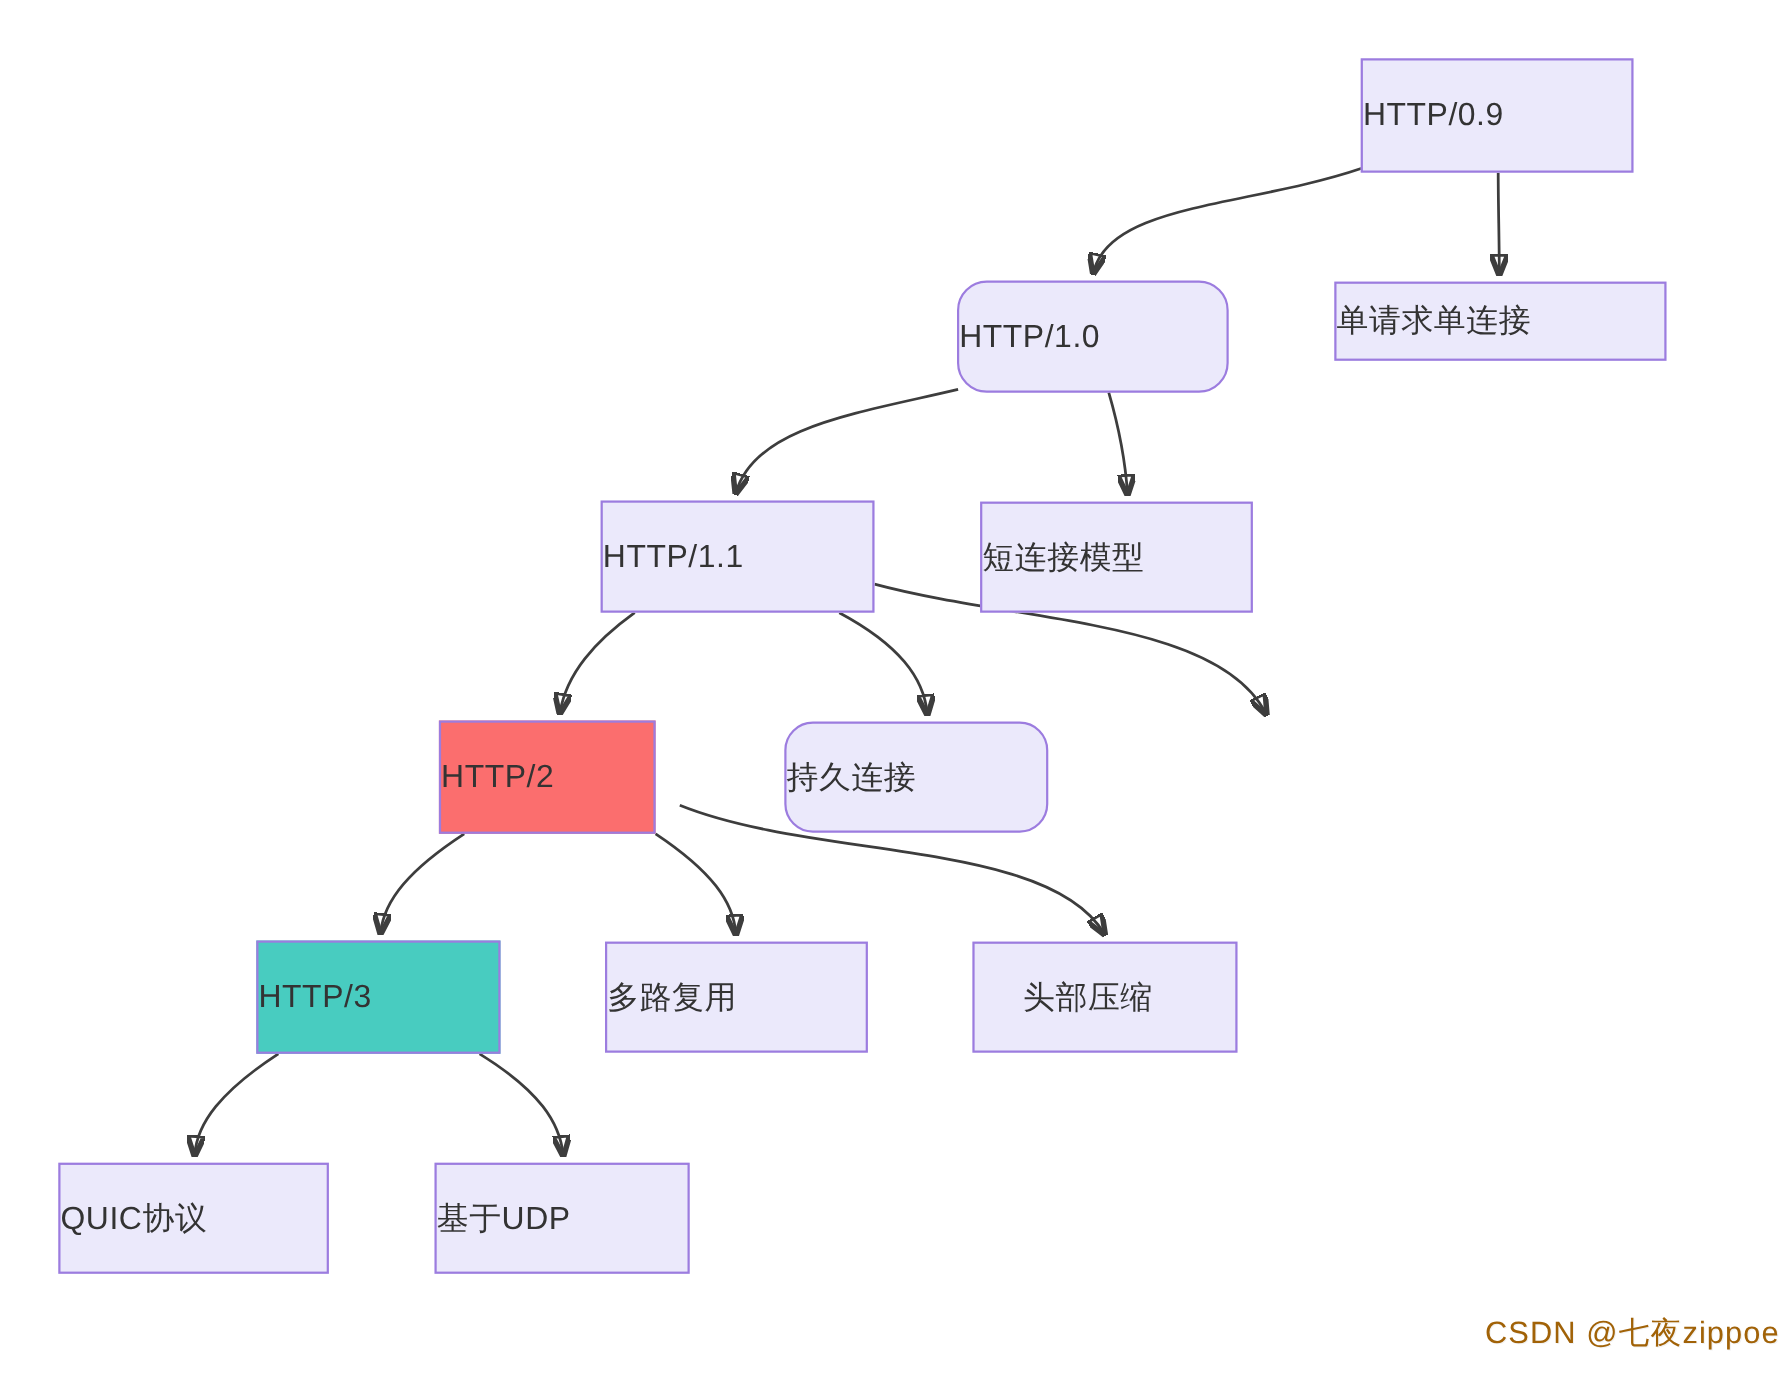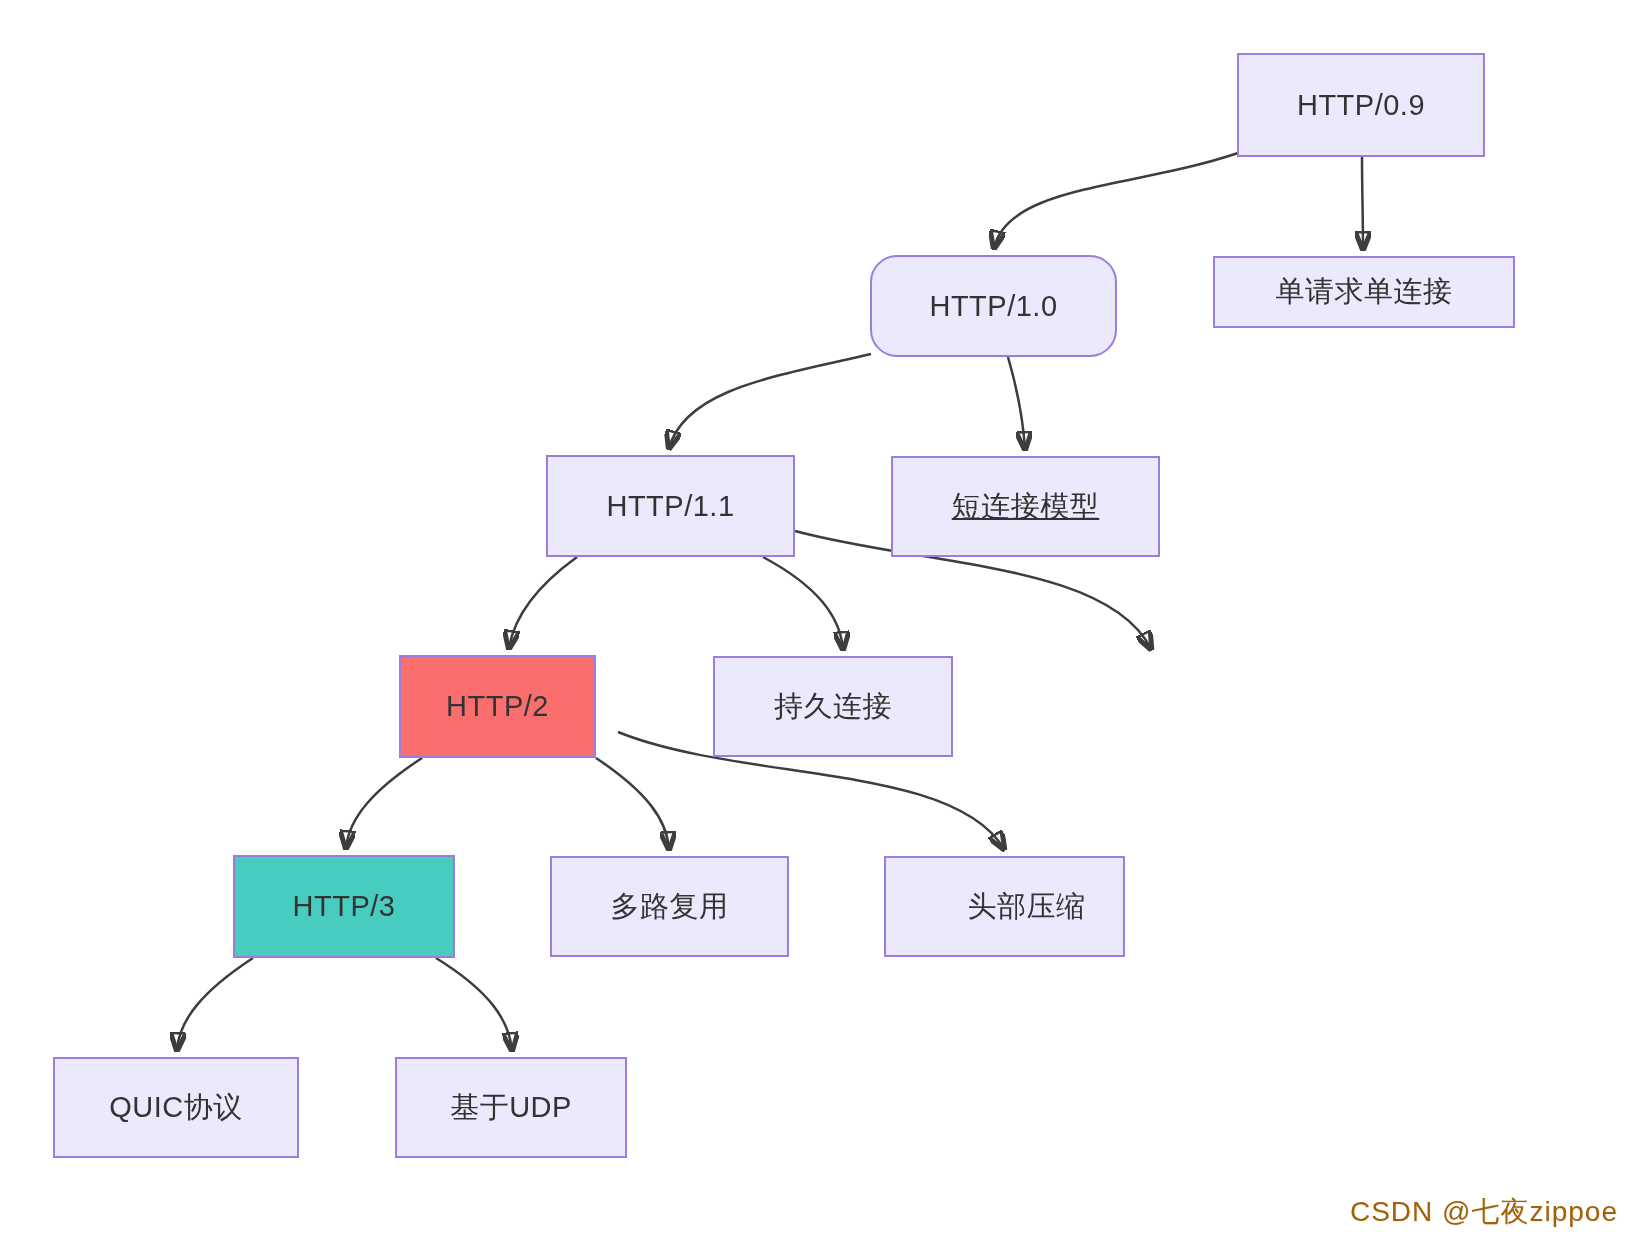--- a/index.html
+++ b/index.html
@@ -27,21 +27,20 @@
     stroke: #3d3d3d;
     stroke-width: 2.5;
   }
   .node {
     position: absolute;
     box-sizing: border-box;
     background: #ebe9fb;
     border: 2px solid #9c7cdf;
     display: flex;
     align-items: center;
-    justify-content: center;
     font-size: 29px;
     color: #333333;
     z-index: 1;
     letter-spacing: 0.5px;
   }
   .node--red  { background: #fb6e6e; }
   .node--teal { background: #48ccc0; }
   .watermark {
     position: absolute;
     right: 10px;
@@ -88,29 +87,29 @@
   </div>
 
   <div class="node" style="left:1213px; top:256px; width:302px; height:72px;">
     <span>单请求单连接</span>
   </div>
 
   <div class="node" style="left:546px; top:455px; width:249px; height:102px;">
     <span>HTTP/1.1</span>
   </div>
 
-  <div class="node" style="left:891px; top:456px; width:269px; height:101px;text-decoration:underline;">
+  <div class="node" style="left:891px; top:456px; width:248px; height:101px;">
     <span>短连接模型</span>
   </div>
 
   <div class="node node--red" style="left:399px; top:655px; width:197px; height:103px;">
     <span>HTTP/2</span>
   </div>
 
-  <div class="node" style="left:713px; top:656px; width:240px; height:101px;">
+  <div class="node" style="left:713px; top:656px; width:240px; height:101px;border-radius:26px;">
     <span>持久连接</span>
   </div>
 
 
   <div class="node node--teal" style="left:233px; top:855px; width:222px; height:103px;">
     <span>HTTP/3</span>
   </div>
 
   <div class="node" style="left:550px; top:856px; width:239px; height:101px;">
     <span>多路复用</span>

